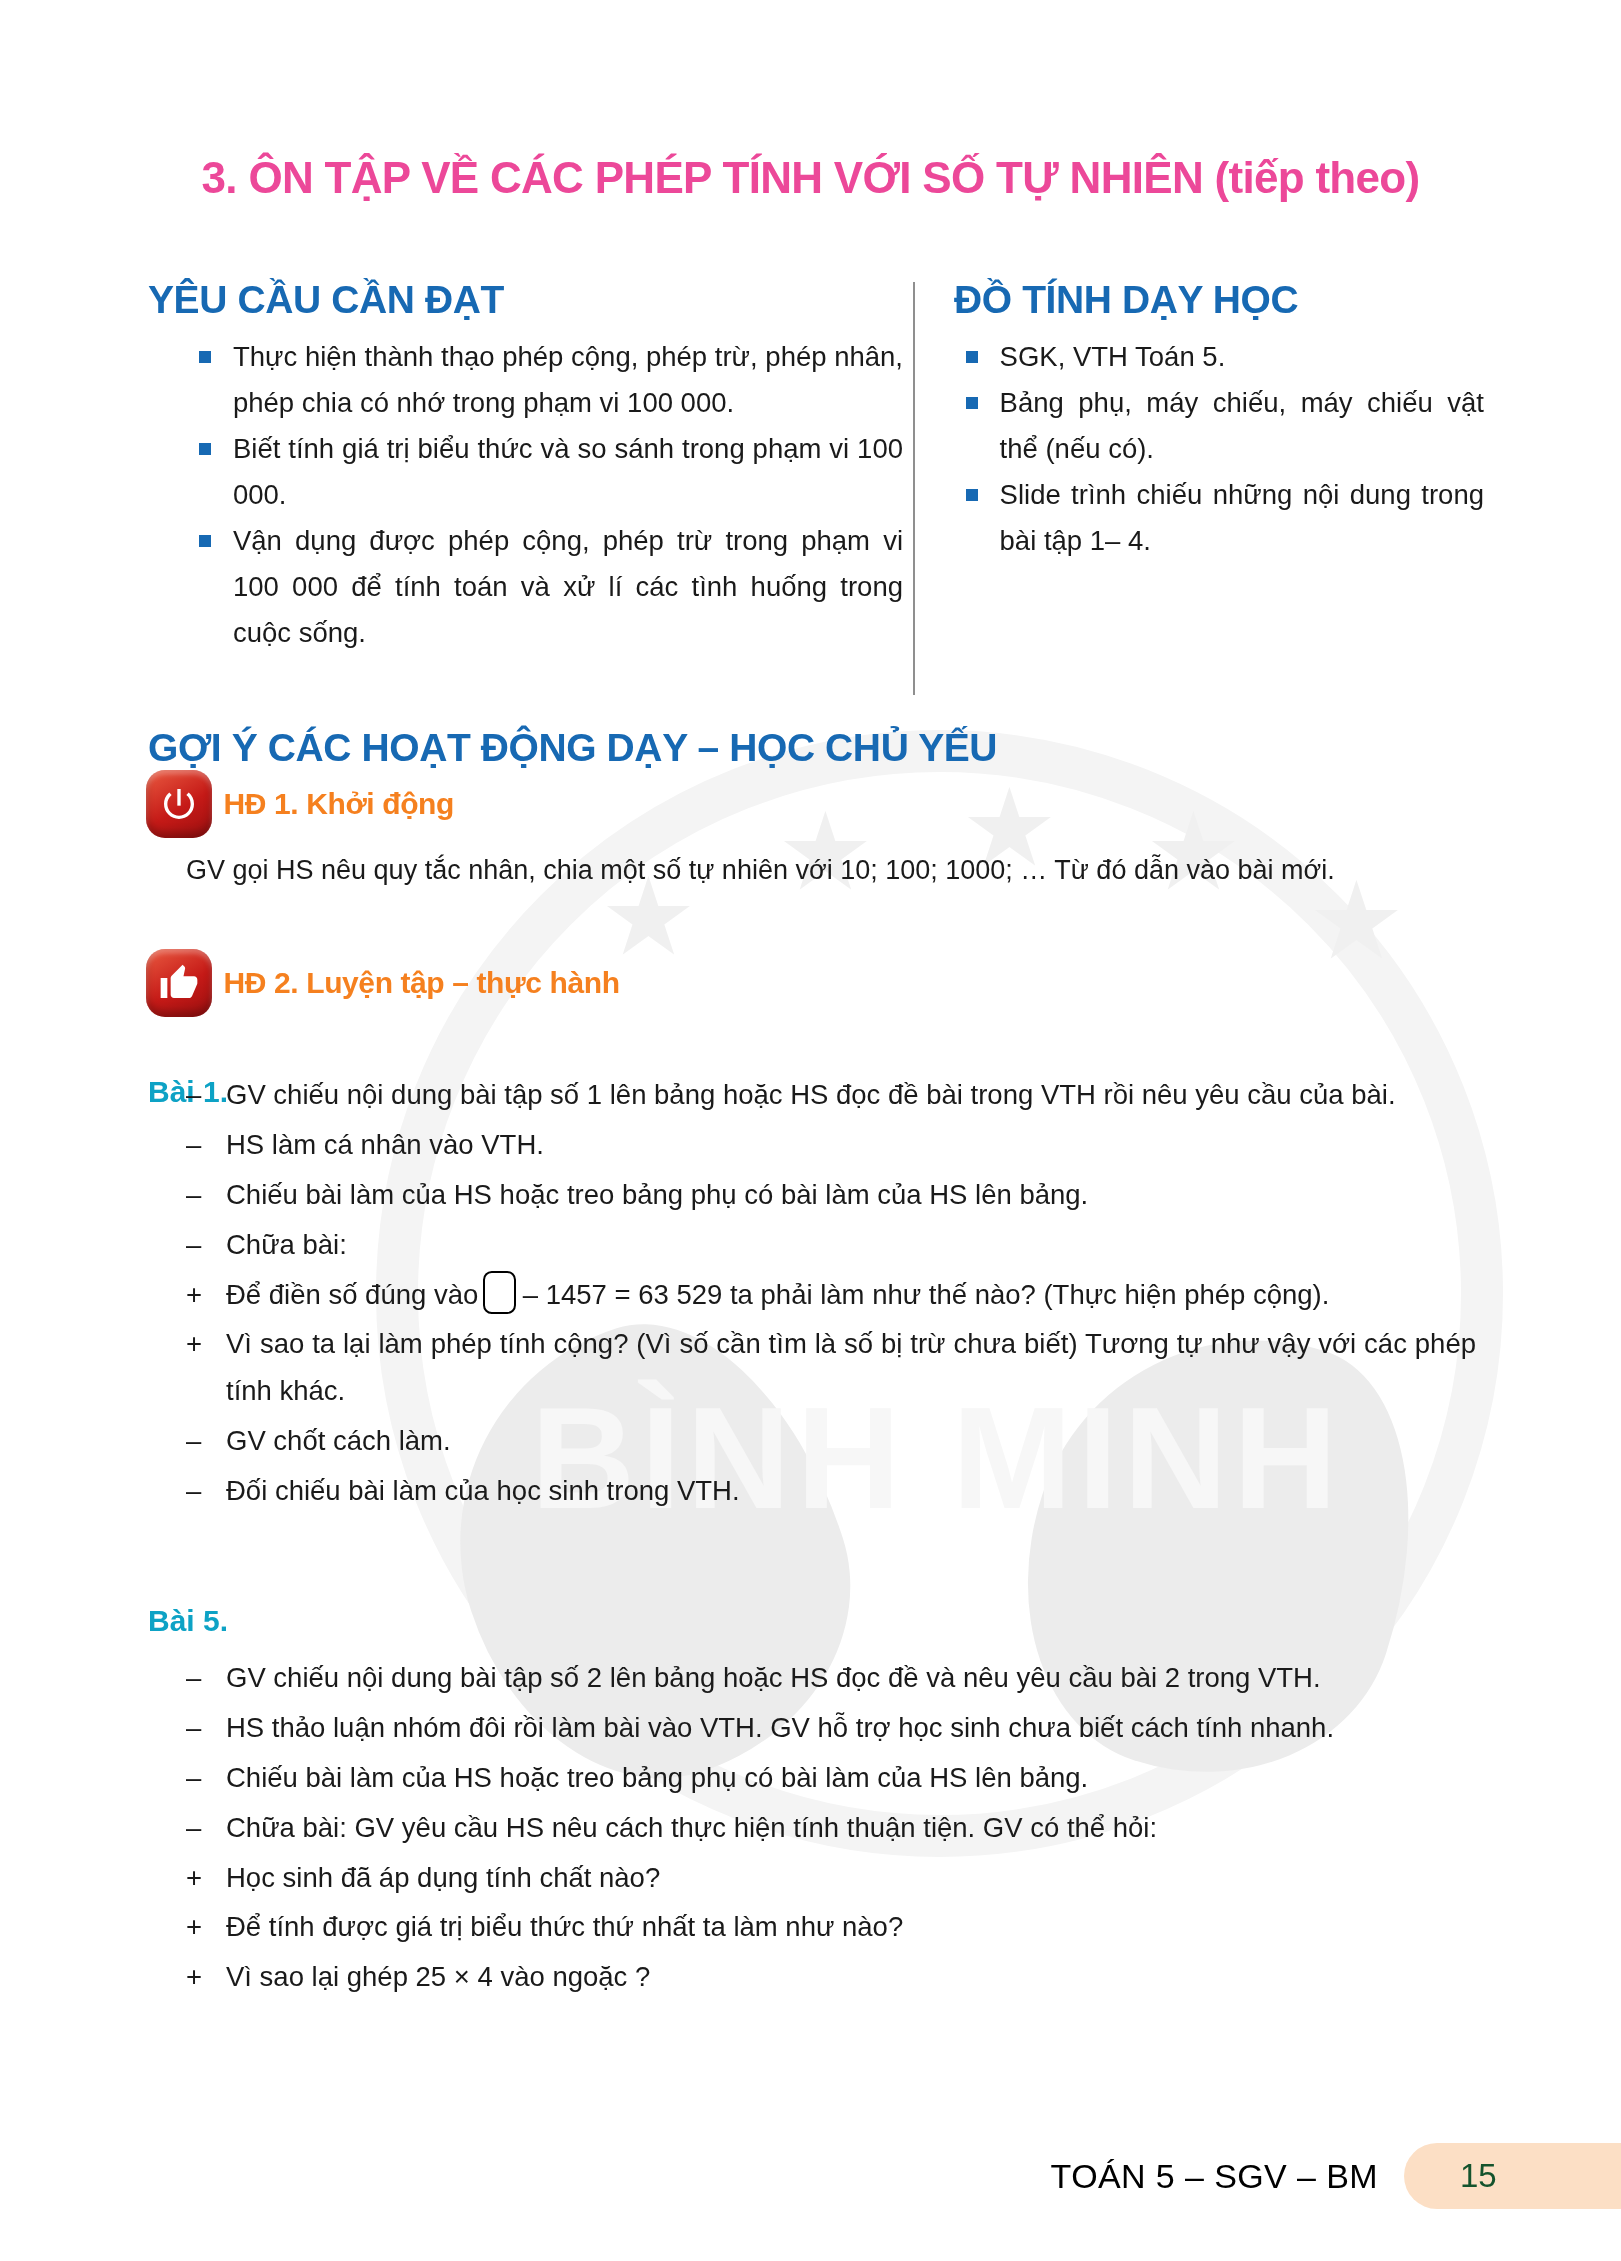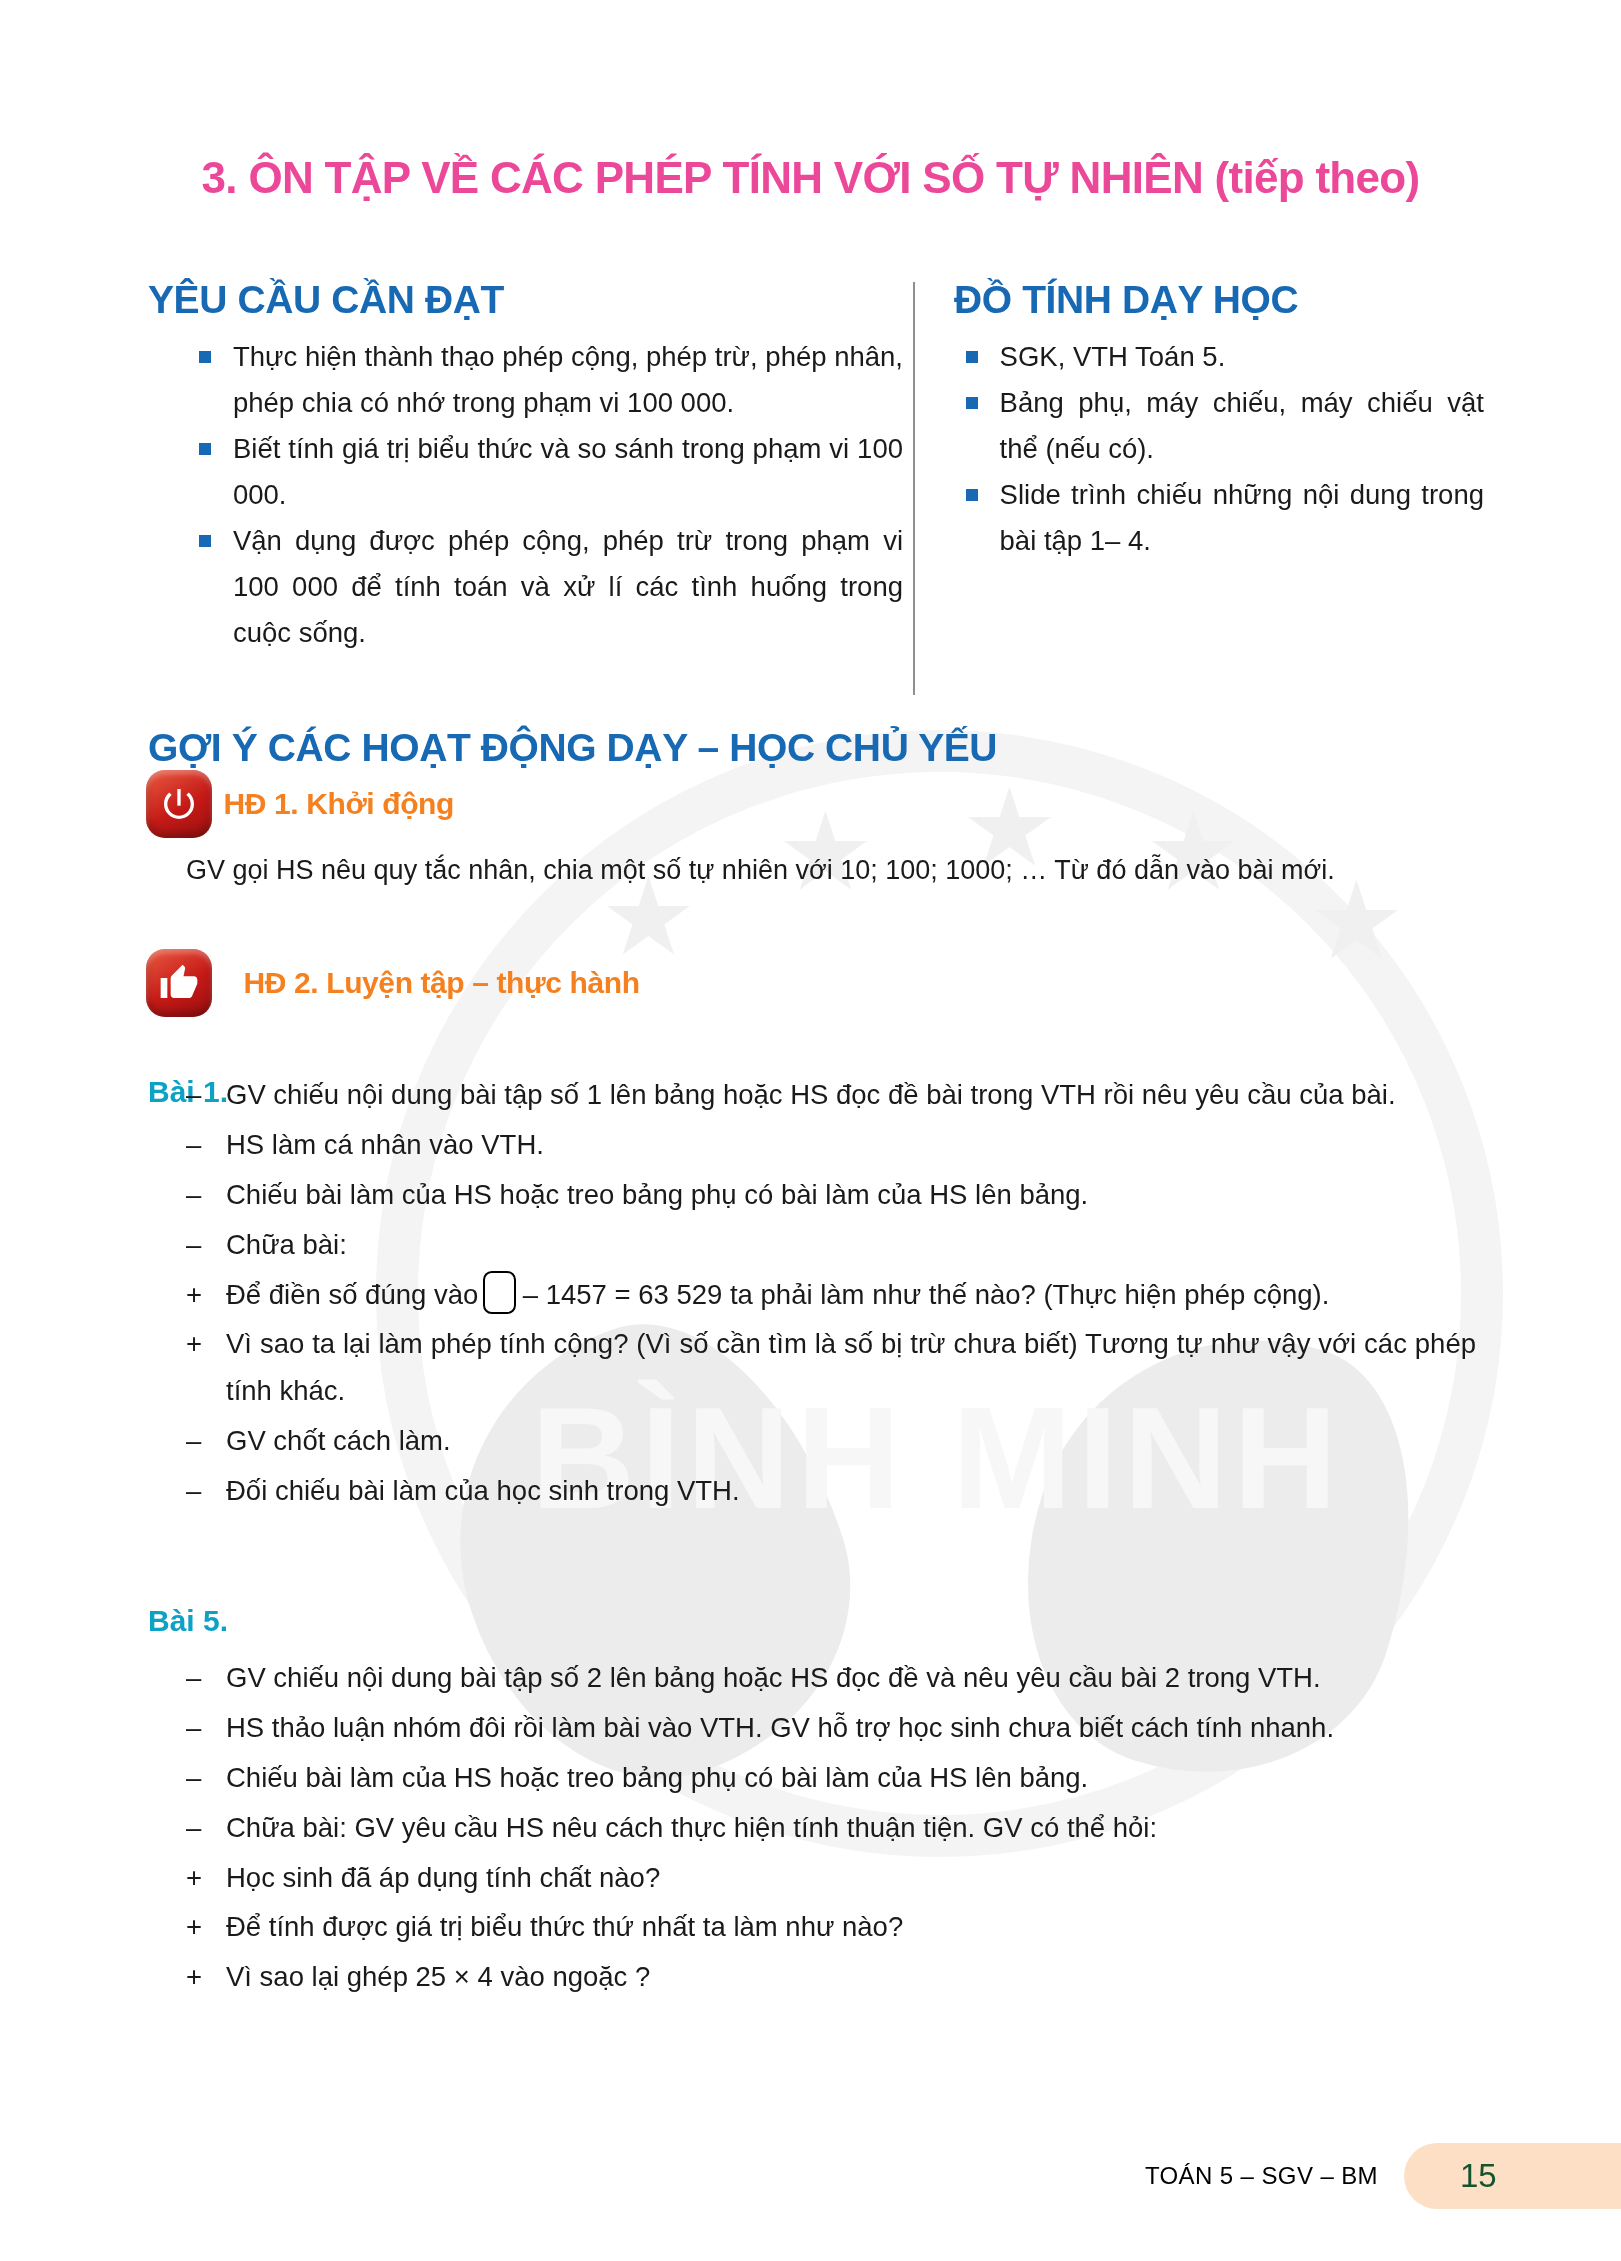--- a/index.html
+++ b/index.html
@@ -34,21 +34,21 @@
 
   .bi{display:flex;line-height:46px;font-size:27.5px;}
   .bi .sq{flex:none;width:12.3px;height:12.3px;background:#1769b3;margin-top:17.3px;}
   .col-left .bi .sq{margin-left:51px;}
   .col-right .bi .sq{margin-left:11.6px;}
   .bi .txt{flex:1;margin-left:21.7px;text-align:justify;}
 
   
   .act-h{position:absolute;top:726px;left:148px;}
   .hd-row{position:absolute;display:flex;align-items:center;}
-  .hd1-row{top:770px;left:146px;text-align:center;} .hd2-row{top:949px;left:146px;gap:20px;}
+  .hd1-row{top:770px;left:146px;text-align:center;} .hd2-row{top:949px;left:146px;}
   .hd-icon{width:66px;height:68px;border-radius:19px;flex:none;
            background:linear-gradient(150deg,#ea5b41,#c51a17 55%,#9c0f10);
            box-shadow:inset 0 -5.8px 8.7px rgba(0,0,0,.25),inset 0 4.3px 5.8px rgba(255,255,255,.28);
            display:flex;align-items:center;justify-content:center;}
   .hd-icon svg{width:40px;height:40px;}
   .hd-label{font-size:30px;font-weight:bold;color:#f5801f;margin-left:11.6px;letter-spacing:-0.4px;}
 
   .para{position:absolute;top:847px;left:186px;width:1287px;margin:0;
         font-size:27px;line-height:47px;text-align:justify;}
 
@@ -60,21 +60,21 @@
   .li{display:flex;line-height:47px;font-size:27.5px;margin-bottom:2.9px;}
   .li .mk{flex:none;width:40px;}
   .li .txt{flex:1;text-align:justify;}
 
   .box-glyph{display:inline-block;width:29px;height:39px;border:2.9px solid #000;
              border-radius:8.7px;vertical-align:-10px;margin:0 7.2px 0 4.3px;}
 
   
   .footer{position:absolute;top:2143px;left:0;right:0;height:66px;
           display:flex;align-items:center;justify-content:flex-end;}
-  .foot-label{font-size:24px;color:#000;letter-spacing:0.4px;margin-right:26px;}
+  .foot-label{font-size:34px;color:#000;letter-spacing:0.4px;margin-right:26px;}
   .badge{width:217px;height:66px;background:#fcdfc5;border-radius:33px 0 0 33px;
          display:flex;align-items:center;box-sizing:border-box;padding-left:56px;
          font-size:33px;color:#14532d;}
 </style>
 </head>
 <body>
 
 <div class="page">
 
   <div class="wm">

